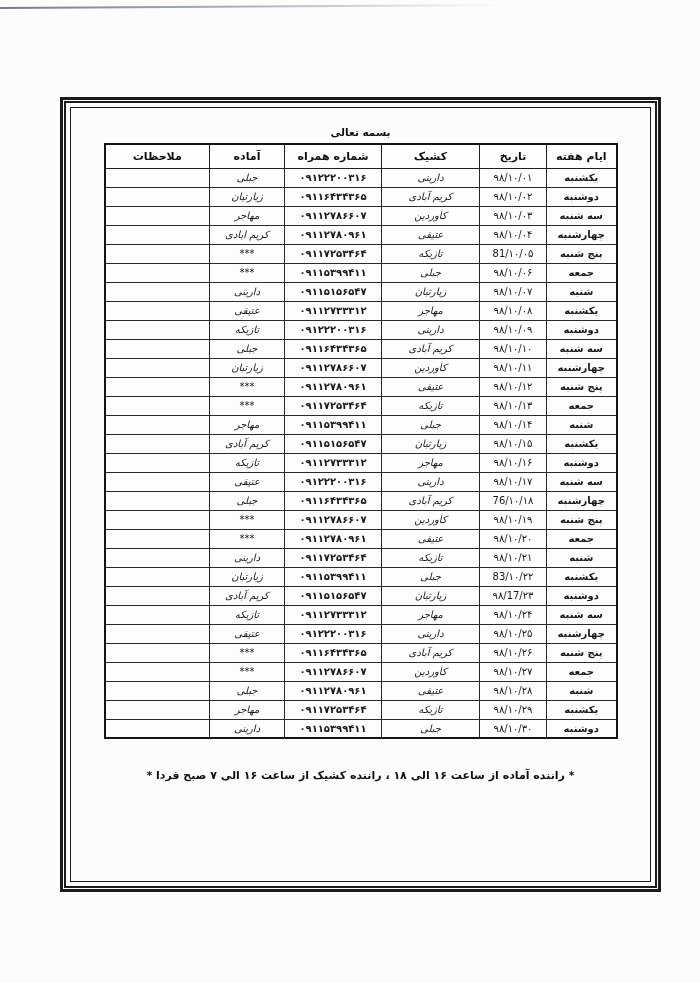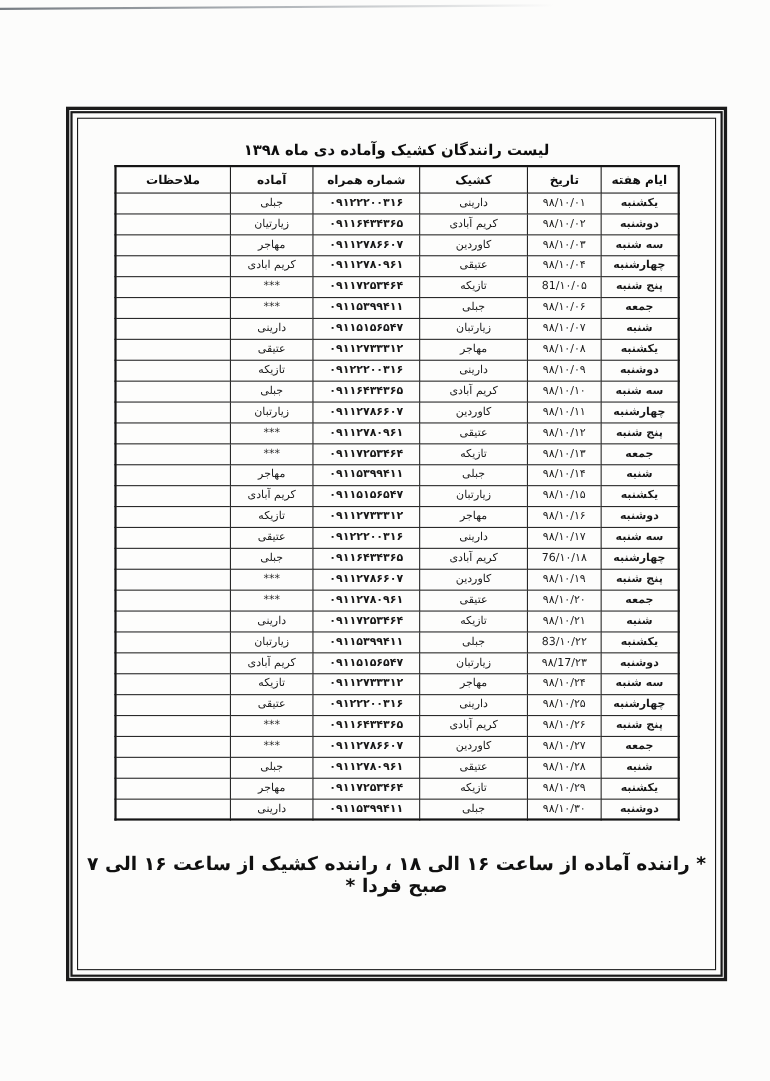--- a/index.html
+++ b/index.html
@@ -76,41 +76,41 @@
     text-align: center;
     vertical-align: middle;
     font-size: 10px;
     color: #181818;
     white-space: nowrap;
     overflow: hidden;
   }
   td.c-day  { font-weight: bold; font-size: 10.5px; margin-left: 37px; }
   td.c-date { font-weight: normal; font-size: 10px; letter-spacing: 0.3px; }
   td.c-phone{ font-weight: bold; font-size: 10.5px; letter-spacing: 0.2px; }
-  td.c-keshik, td.c-amade { font-size: 10px; }
+  td.c-keshik, td.c-amade { font-size: 10px; font-style: italic; }
   .footnote {
     margin-top: 30px;
     text-align: center;
     direction: rtl;
     font-weight: bold;
-    font-size: 17px;
+    font-size: 11px;
     color: #101010;
   }
 </style>
 </head>
 <body>
 
 <div class="page">
   <div class="scan-line"></div>
 
   <div class="frame">
     <div class="frame-mid">
       <div class="frame-inner">
 
-        <div class="doc-title">لیست رانندگان کشیک وآماده دی ماه ۱۳۹۸</div>
+        <div class="bismillah">بسمه تعالی</div>
 
         <table class="roster">
           <colgroup>
             <col style="width:70px">
             <col style="width:67px">
             <col style="width:98px">
             <col style="width:97px">
             <col style="width:75px">
             <col style="width:105px">
           </colgroup>

